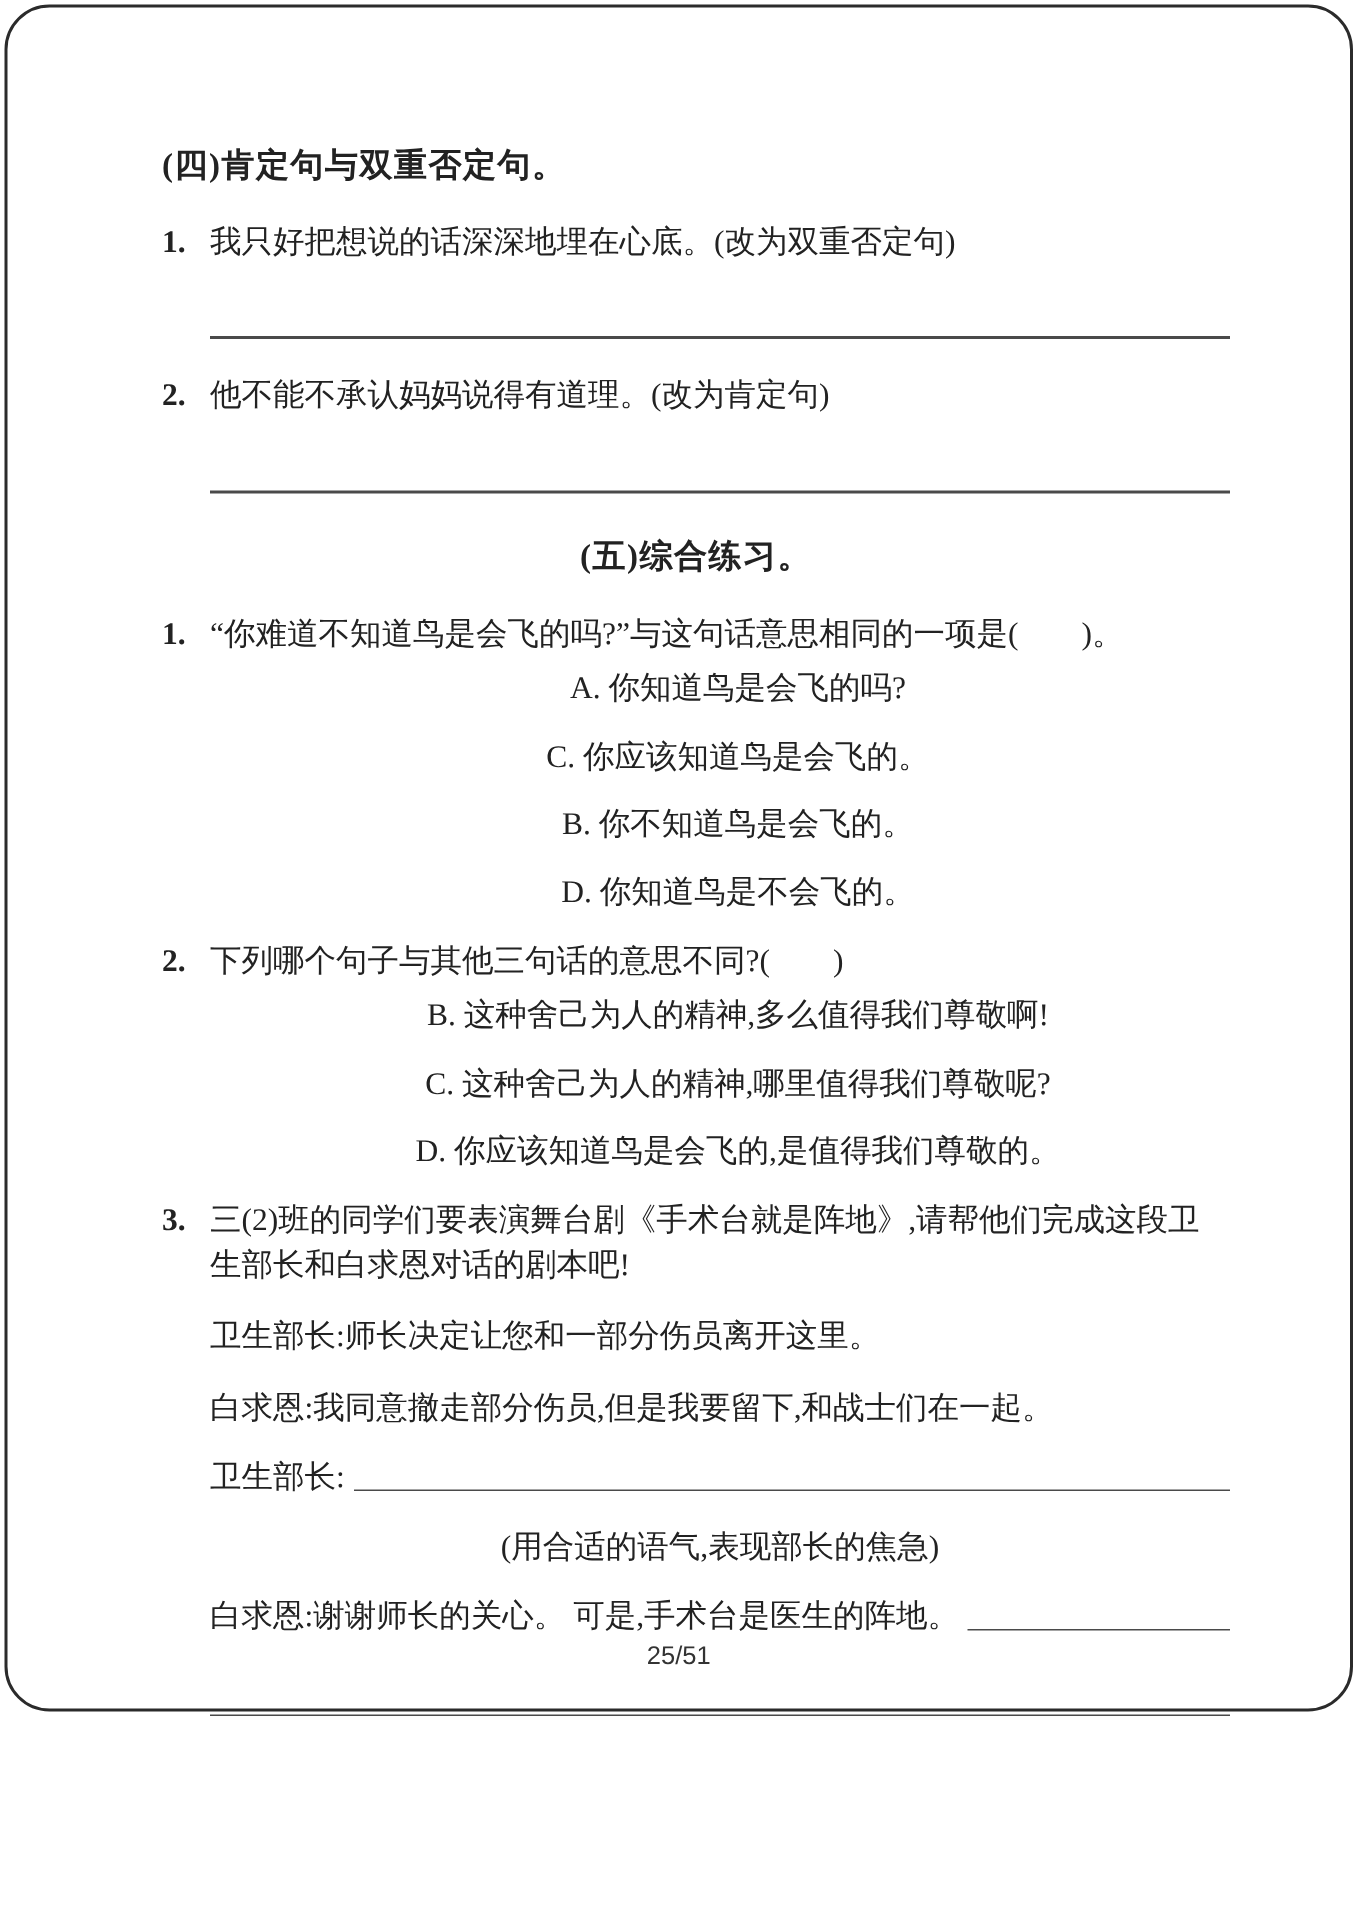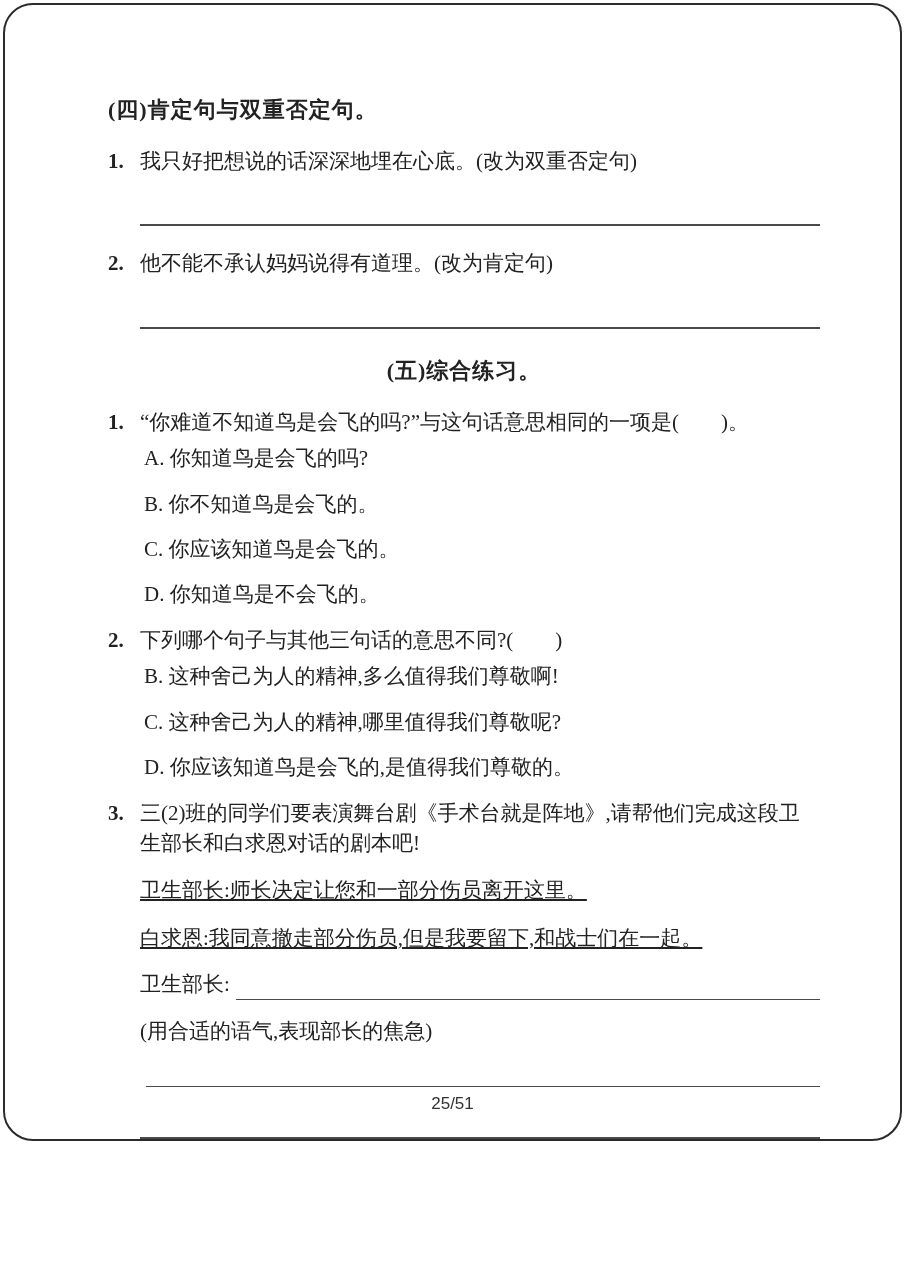--- a/index.html
+++ b/index.html
@@ -33,44 +33,43 @@
   .section-title.second { margin-top:26px;text-align:center; }
   .q-row { display:flex; margin-bottom:6px; }
   .q-num { width:32px; flex-shrink:0; font-weight:700; }
   .q-text { flex:1; }
   .answer-line {
     height:42px;
     border-bottom:2px solid #4a4a4a;
     margin:0 0 22px 32px;
   }
   .opt {
-    margin:0 0 15px 36px;
+    margin:0 0 15px 56px;
+    text-align:center;
   }
   .dlg {
     margin:17px 0 16px 32px;
-    text-decoration:underline;
   }
   .dlg-row {
     display:flex;
-    align-items:flex-end;
     margin:0 0 16px 32px;
   }
   .fill-line {
     flex:1;
     border-bottom:1.8px solid #4a4a4a;
     height:24px;
     min-width:50px;
     margin-left:6px;
   }
   .full-blank {
     height:34px;
     border-bottom:2px solid #4a4a4a;
     margin:6px 0 26px 32px;
   }
-  .note { margin:0 0 16px 32px; }
+  .note { margin:0 0 16px 32px;text-align:center; }
   .page-footer {
     position:absolute;
     bottom:30px; left:0;
     width:100%;
     text-align:center;
     font-size:17px;
     color:#333;
     font-family:Liberation Sans, sans-serif;
   }
 </style>
@@ -96,22 +95,22 @@
     </div>
     <div class="answer-line"></div>
 
     <div class="section-title second">(五)综合练习。</div>
 
     <div class="q-row">
       <span class="q-num">1.</span>
       <span class="q-text">“你难道不知道鸟是会飞的吗?”与这句话意思相同的一项是(　　)。</span>
     </div>
     <div class="opt">A. 你知道鸟是会飞的吗?</div>
+    <div class="opt">C. 你应该知道鸟是会飞的。</div>
     <div class="opt">B. 你不知道鸟是会飞的。</div>
-    <div class="opt">C. 你应该知道鸟是会飞的。</div>
     <div class="opt">D. 你知道鸟是不会飞的。</div>
 
     <div class="q-row">
       <span class="q-num">2.</span>
       <span class="q-text">下列哪个句子与其他三句话的意思不同?(　　)</span>
     </div>
     <div class="opt">B. 这种舍己为人的精神,多么值得我们尊敬啊!</div>
     <div class="opt">C. 这种舍己为人的精神,哪里值得我们尊敬呢?</div>
     <div class="opt">D. 你应该知道鸟是会飞的,是值得我们尊敬的。</div>
 
@@ -124,20 +123,21 @@
     <div class="dlg">白求恩:我同意撤走部分伤员,但是我要留下,和战士们在一起。</div>
 
     <div class="dlg-row">
       <span>卫生部长:</span>
       <span class="fill-line"></span>
     </div>
 
     <div class="note">(用合适的语气,表现部长的焦急)</div>
 
     <div class="dlg-row">
+      <span>白求恩:谢谢师长的关心。 可是,手术台是医生的阵地。</span>
       <span class="fill-line"></span>
     </div>
 
     <div class="full-blank"></div>
 
 
   </div>
 
   <div class="page-footer">25/51</div>
 </div>

